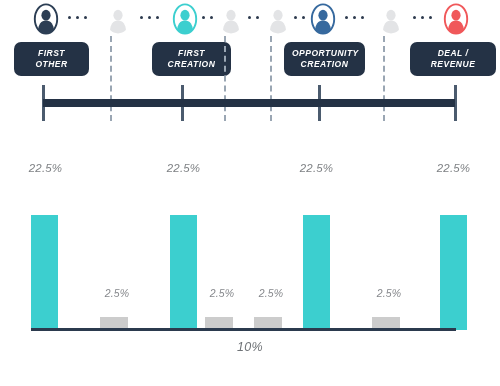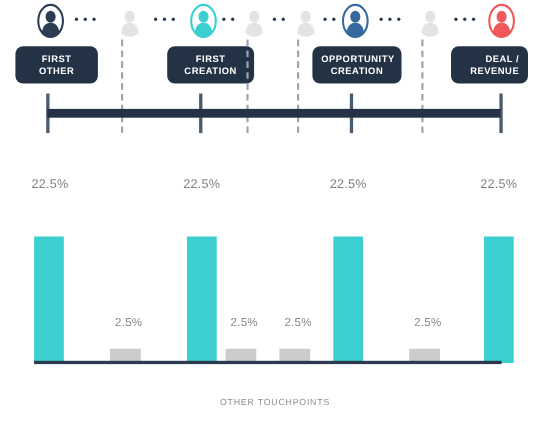--- a/index.html
+++ b/index.html
@@ -13,20 +13,21 @@
     position: relative;
     font-family: "Liberation Sans", sans-serif;
     overflow: hidden;
   }
 
   #stage {
     position: absolute;
     left: 0; top: 0;
     width: 500px;
     height: 386px;
+    font-style: italic;
   }
 
   
   .icon-row {
     position: absolute;
     left: 0;
     top: 0;
     width: 500px;
     height: 36px;
   }
@@ -255,21 +256,21 @@
       <div class="badge" style="left: 152px; top: 42px; width: 79px;">
         <span>FIRST</span>
         <span>CREATION</span>
       </div>
       <div class="tick-major" style="left: 181px;"></div>
       <div class="badge" style="left: 284px; top: 42px; width: 81px;">
         <span>OPPORTUNITY</span>
         <span>CREATION</span>
       </div>
       <div class="tick-major" style="left: 318px;"></div>
-      <div class="badge" style="left: 410px; top: 42px; width: 70px; text-align: right;">
+      <div class="badge" style="left: 410px; top: 42px; width: 86px;">
         <span>DEAL /</span>
         <span>REVENUE</span>
       </div>
       <div class="tick-major" style="left: 454px;"></div>
       <div class="tick-dashed" style="left: 110px;"></div>
       <div class="tick-dashed" style="left: 224px;"></div>
       <div class="tick-dashed" style="left: 270px;"></div>
       <div class="tick-dashed" style="left: 383px;"></div>
     </div>
   <div class="timeline-bar"></div>
@@ -287,16 +288,16 @@
         <div class="bar-item bar-minor" style="left: 254px; width: 28px; height: 13px; background: rgb(204, 204, 204);"></div>
         <div class="bar-label " style="left: 250px; top: 137px; width: 42px;">2.5%</div>
         <div class="bar-item bar-major" style="left: 303px; width: 27px; height: 115px; background: rgb(60, 207, 207);"></div>
         <div class="bar-label major" style="left: 296px; top: 12px; width: 41px;">22.5%</div>
         <div class="bar-item bar-minor" style="left: 372px; width: 28px; height: 13px; background: rgb(204, 204, 204);"></div>
         <div class="bar-label " style="left: 368px; top: 137px; width: 42px;">2.5%</div>
         <div class="bar-item bar-major" style="left: 440px; width: 27px; height: 115px; background: rgb(60, 207, 207);"></div>
         <div class="bar-label major" style="left: 433px; top: 12px; width: 41px;">22.5%</div>
       </div>
     <div class="axis"></div>
-    <div class="other-caption">OTHER TOUCHPOINTS</div>
+    <div class="other-value">10%</div>
   </div>
 
 </div>
 
 </body></html>

